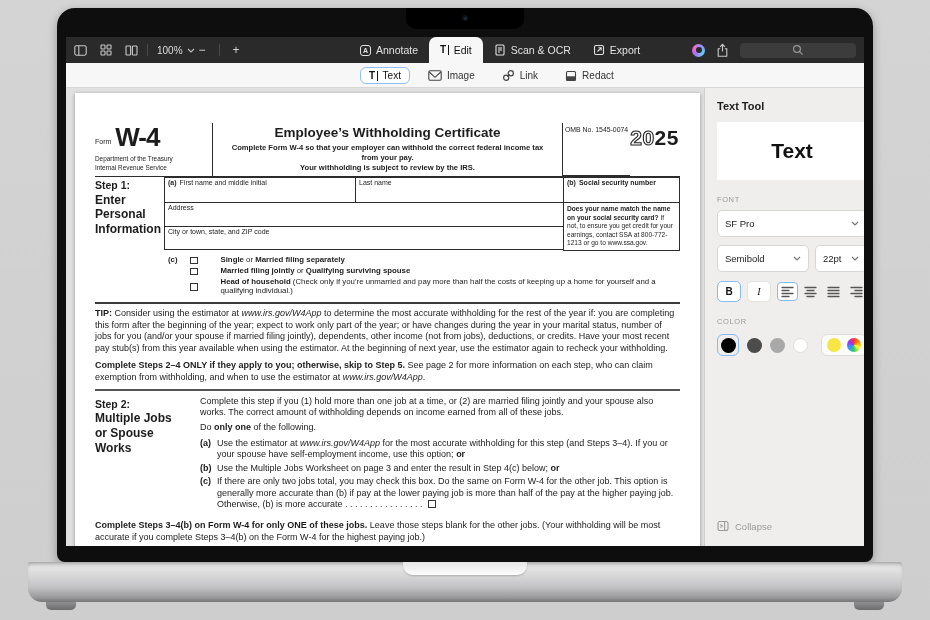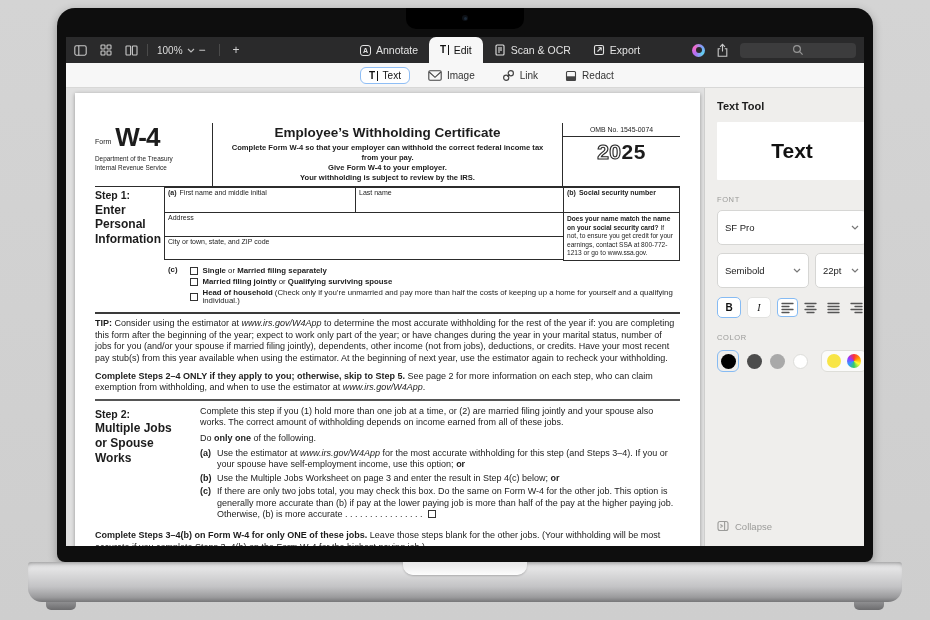--- a/index.html
+++ b/index.html
@@ -66,21 +66,21 @@
   .f b{font-weight:bold;} .it{font-style:italic;}
   .f-header{display:flex;border-bottom:1px solid #2c2c2c;}
   .fh-left{width:117px;flex:none;padding:3px 6px 2px 0;}
   .fh-formrow{display:flex;align-items:flex-end;gap:4px;}
   .fh-form{font-size:7px;margin-bottom:3px;}
   .fh-num{font-size:26px;font-weight:bold;letter-spacing:-1px;line-height:.85;}
   .fh-dept{font-size:6.4px;line-height:1.35;margin-top:7px;}
   .fh-center{flex:1;border-left:1px solid #2c2c2c;border-right:1px solid #2c2c2c;padding:2px 10px 3px;text-align:center;}
   .fh-title{font-size:13.5px;font-weight:bold;line-height:1.15;}
   .fh-sub{font-size:7.6px;font-weight:bold;line-height:1.34;margin-top:2px;}
-  .fh-right{width:117px;flex:none;display:flex;flex-direction:column;text-align:center;}
+  .fh-right{width:117px;flex:none;display:flex;flex-direction:row;text-align:center;}
   .fh-omb{font-size:6.9px;padding:3px 2px;border-bottom:1px solid #2c2c2c;}
   .fh-year{font-size:21px;font-weight:bold;padding-top:3px;letter-spacing:.5px;}
   .yr-outline{color:#fdfdfd;-webkit-text-stroke:1.1px #2a2a2a;text-shadow:0 0 1px #555;}
 
   .f-step1{display:flex;min-height:73px;}
   .s-label{width:69px;flex:none;padding-top:2px;font-weight:bold;}
   .s-label .t1{font-size:10.5px;line-height:1.3;}
   .s-label .tt{font-size:12px;line-height:1.22;}
   .s1-fields{width:399px;flex:none;display:flex;flex-direction:column;}
   .box{border:1px solid #2c2c2c;border-right:0;font-size:7px;padding:1px 3px;}
@@ -90,21 +90,21 @@
   .cell.a{flex:1;}
   .cell.last{width:208px;flex:none;border-left:1px solid #2c2c2c;}
   .box.addr{height:24px;} .box.city{height:23px;}
   .tag{font-weight:bold;margin-right:3px;}
   .s1-right{width:117px;flex:none;border:1px solid #2c2c2c;display:flex;flex-direction:column;}
   .ssn{height:25px;flex:none;border-bottom:1px solid #2c2c2c;font-size:7px;font-weight:bold;padding:1px 3px;}
   .ssa{font-size:6.6px;line-height:1.3;padding:2px 3px;}
 
   .f-c{position:relative;padding:3px 0 4px 95px;border-bottom:2px solid #3a3a3a;}
   .c-tag{position:absolute;left:73px;top:4px;font-size:7.8px;font-weight:bold;}
-  .c-opt{display:flex;align-items:center;gap:5px;font-size:7.8px;margin:2.5px 0;line-height:1.1;}
+  .c-opt{display:flex;align-items:center;gap:23px;font-size:7.8px;margin:2.5px 0;line-height:1.1;}
   .cb{width:7.5px;height:7.5px;border:1px solid #333;flex:none;background:#fff;}
 
   .f-tip{font-size:9px;line-height:11.6px;margin-top:4px;}
   .f-s24{font-size:9px;line-height:11.6px;margin-top:6px;padding-bottom:5px;border-bottom:2px solid #555;}
 
   .f-step2{display:flex;padding-top:5px;}
   .f-step2 .s-label{width:105px;}
   .s2-body{flex:1;font-size:9px;line-height:11.4px;}
   .s2-body p{margin:0 0 4px;}
   .s2-item{position:relative;padding-left:17px;margin:2px 0;}
@@ -112,21 +112,21 @@
   .cb2{display:inline-block;width:8px;height:8px;border:1px solid #333;vertical-align:-1px;margin-left:5px;background:#fff;}
 
   .f-s34{font-size:9px;line-height:11.6px;margin-top:8px;padding-bottom:5px;border-bottom:2px solid #555;}
 
   
   .sidebar{flex:1;background:#efeeec;border-left:1px solid #cfcfce;position:relative;padding:10px 12px;}
   .sb-title{font-size:11px;font-weight:600;color:#1d1d1d;margin:2px 0 10px;}
   .sb-preview{height:58px;background:#fff;border-radius:1px;display:flex;align-items:center;justify-content:center;}
   .sb-preview span{font-size:21px;font-weight:bold;color:#111;}
   .sb-sec{font-size:7.5px;color:#9a9a98;letter-spacing:.6px;margin:15px 0 6px;}
-  .select{height:35px;background:#fff;border:1px solid #d6d6d4;border-radius:5px;display:flex;align-items:center;
+  .select{height:27px;background:#fff;border:1px solid #d6d6d4;border-radius:5px;display:flex;align-items:center;
           justify-content:space-between;padding:0 7px;font-size:9.5px;color:#222;}
   .sb-row{display:flex;gap:6px;margin-top:8px;}
   .sel-style{flex:1;text-align:right;} .sel-size{width:52px;flex:none;}
   .fmt-row{display:flex;align-items:center;gap:6px;margin-top:9px;}
   .fbtn{width:24px;height:21px;background:#fff;border:1px solid #e2e2e0;border-radius:5px;display:flex;align-items:center;
         justify-content:center;font-size:10px;color:#111;}
   .fbtn.bold{font-weight:bold;border:1.5px solid #86bbf3;}
   .fbtn.italic{font-style:italic;font-family:"Liberation Serif",serif;}
   .aligns{margin-left:auto;display:flex;gap:2px;}
   .al-btn{width:21px;height:19px;display:flex;align-items:center;justify-content:center;border:1px solid transparent;border-radius:4px;color:#555;}
@@ -289,21 +289,20 @@
                 </div>
                 <div class="fh-dept">
                   <div>Department of the Treasury</div>
                     <div>Internal Revenue Service</div>
                 </div>
               </div>
               <div class="fh-center">
                 <div class="fh-title">Employee’s Withholding Certificate</div>
                 <div class="fh-sub">
                   <div>Complete Form W-4 so that your employer can withhold the correct federal income tax from your pay.</div>
-                    <div>Give Form W-4 to your employer.</div>
                     <div>Your withholding is subject to review by the IRS.</div>
                 </div>
               </div>
               <div class="fh-right">
                 <div class="fh-omb">OMB No. 1545-0074</div>
                 <div class="fh-year">
                   <span class="yr-outline">20</span><span>25</span>
                 </div>
               </div>
             </div>

